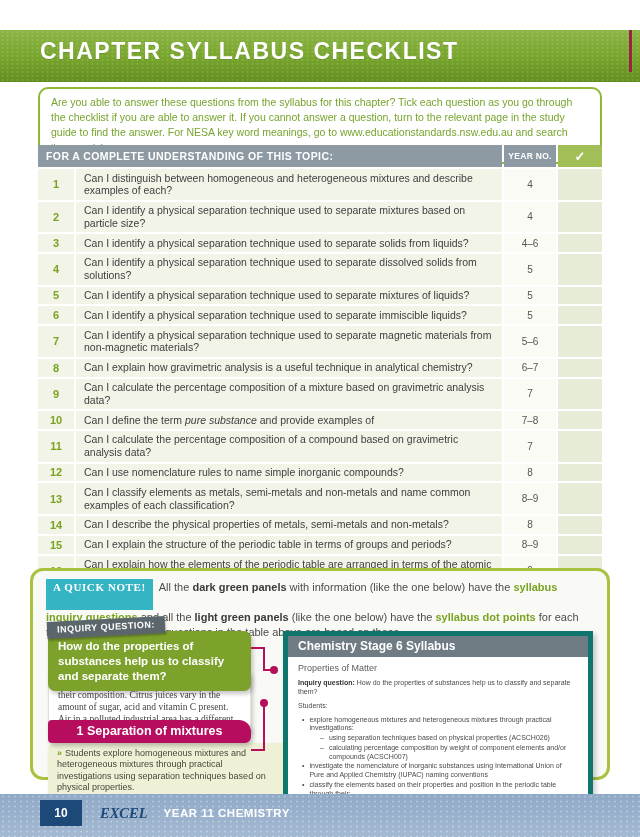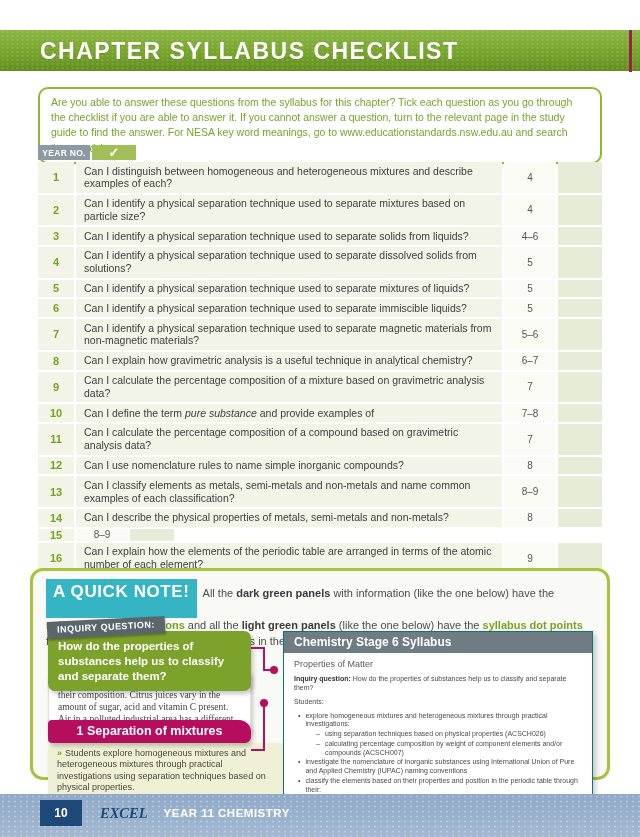--- a/index.html
+++ b/index.html
@@ -1,20 +1,20 @@
 <!DOCTYPE html>
 <html style="--banner-green-light: #8cb545; --banner-green: #76a42b; --banner-green-dark: #628e1f; --page-edge-red: #9b2242; --intro-green: #76a42c; --intro-border: #8fb732; --table-header-gray: #8d9aa4; --check-green: #a2bf57; --row-ivory: #f2f4e8; --row-page-bg: #fafbf4; --row-check-bg: #e7ecd8; --number-green: #7aa222; --text-dark: #3f4040; --note-cyan: #35b5c4; --note-green: #7aa222; --tab-slate: #5b666c; --panel-green: #7da22b; --panel-pink: #b60d5e; --panel-cream: #eff0d6; --syllabus-header-gray: #6f7c84; --crimson: #b5105c; --footer-blue: #8fa9c7; --footer-navy: #1d4978; --quicknote-border: #a8c13e;"><head>
 <meta charset="utf-8">
 <style>
   html,body{margin:0;padding:0;background:#fff;}
   .page{position:relative;width:640px;height:837px;background:#fff;overflow:hidden;
         font-family:"Liberation Sans",sans-serif;}
 
   
-  .banner{position:absolute;left:0;top:30px;width:640px;height:41px;
+  .banner{position:absolute;left:0;top:30px;width:640px;height:52px;
     background:
       radial-gradient(rgba(255,255,255,.13) 1px, transparent 1.3px) 0 0/5px 4px,
       linear-gradient(180deg,var(--banner-green-light),var(--banner-green) 55%,var(--banner-green-dark));}
   .banner-title{position:absolute;left:40px;top:0;line-height:42px;color:#fff;
     font-size:23px;font-weight:bold;letter-spacing:1.5px;
     text-shadow:0 1px 0 rgba(0,0,0,.12);}
   .edge-line{position:absolute;left:629px;top:0;width:3px;height:42px;background:var(--page-edge-red);}
 
   
   .intro-box{position:absolute;left:38px;top:87px;width:564px;box-sizing:border-box;
@@ -39,21 +39,21 @@
     color:var(--text-dark);display:flex;align-items:center;}
   .c-page{width:52px;background:var(--row-page-bg);display:flex;align-items:center;justify-content:center;
     font-size:10px;color:#555;}
   .c-check{width:44px;background:var(--row-check-bg);}
 
   
   .qbox{position:absolute;left:30px;top:568px;width:580px;height:212px;box-sizing:border-box;
     border:3px solid var(--quicknote-border);border-radius:13px;background:#f9faf6;}
   .qnote{margin:0;padding:8px 13px 4px;font-size:11px;line-height:1.42;color:#4c4c4c;}
   .badge{display:inline-block;background:var(--note-cyan);color:#fff;font-weight:bold;
-    font-size:17px;letter-spacing:.6px;padding:1px 7px 14px;margin-right:6px;}
+    font-size:11px;letter-spacing:.6px;padding:1px 7px 14px;margin-right:6px;font-family:Liberation Serif, serif;}
   .seg-b{font-weight:bold;color:#3a3a3a;}
   .seg-g{font-weight:bold;color:var(--note-green);}
 
   .tab{position:absolute;left:14px;top:48px;z-index:3;background:var(--tab-slate);color:#fff;
     font-size:9px;font-weight:bold;letter-spacing:.5px;padding:3px 10px 4px;width:fit-content;
     transform:rotate(-3deg);box-shadow:1px 2px 2px rgba(0,0,0,.25);}
   .gpanel{position:absolute;left:15px;top:60px;width:203px;box-sizing:border-box;z-index:2;
     background:var(--panel-green);border-radius:7px;color:#fff;font-size:11.5px;font-weight:bold;
     line-height:1.3;padding:8px 10px 7px;box-shadow:2px 3px 4px rgba(0,0,0,.22);}
   .sample{position:absolute;left:15px;top:101px;width:203px;box-sizing:border-box;
@@ -62,21 +62,21 @@
     box-shadow:2px 3px 4px rgba(0,0,0,.18);}
   .ppanel{position:absolute;left:15px;top:149px;width:203px;box-sizing:border-box;z-index:2;
     background:var(--panel-pink);border-radius:4px 12px 6px 4px;color:#fff;font-size:12.5px;
     font-weight:bold;padding:4px 11px 5px;box-shadow:2px 3px 4px rgba(0,0,0,.22);text-align:center;}
   .cpanel{position:absolute;left:15px;top:172px;width:239px;box-sizing:border-box;
     background:var(--panel-cream);border-radius:6px;padding:5px 9px;
     font-size:9px;line-height:1.25;color:#48483a;box-shadow:2px 3px 4px rgba(0,0,0,.18);}
   .chev{color:var(--note-green);font-weight:bold;margin-right:3px;}
 
   .spanel{position:absolute;left:250px;top:60px;width:310px;box-sizing:border-box;background:#fff;
-    border:1px solid #0f766e;box-shadow:3px 3px 5px rgba(0,0,0,.2);}
+    border:5px solid #0f766e;box-shadow:3px 3px 5px rgba(0,0,0,.2);}
   .sheader{background:var(--syllabus-header-gray);color:#fff;font-weight:bold;font-size:12px;
     padding:3px 10px 4px;}
   .sbody{padding:6px 10px 7px;font-size:7px;line-height:1.25;color:#4a4a4a;}
   .sprop{font-size:9px;color:#5c5c5c;margin-bottom:5px;}
   .sline{margin-bottom:5px;}
   .sline b{color:#333;}
   .bullet{display:flex;gap:5px;margin:0 0 1px 4px;}
   .sub{display:flex;gap:5px;margin:0 0 1px 22px;}
   .bm{flex:0 0 auto;}
 
@@ -104,20 +104,21 @@
     <div class="banner-title">CHAPTER SYLLABUS CHECKLIST</div>
     <div class="edge-line"></div>
   </div>
 
   <div class="intro-box">
     <p>Are you able to answer these questions from the syllabus for this chapter? Tick each question as you go through the checklist if you are able to answer it. If you cannot answer a question, turn to the relevant page in the study guide to find the answer. For NESA key word meanings, go to www.educationstandards.nsw.edu.au and search ‘key words’.</p>
   </div>
 
   <div class="table">
     <div class="thead">
+      <div class="cell th-title">FOR A COMPLETE UNDERSTANDING OF THIS TOPIC:</div>
       <div class="cell th-page">YEAR NO.</div>
       <div class="cell th-check">✓</div>
     </div>
     <div>
         <div class="trow">
           <div class="cell c-num">1</div>
           <div class="cell c-q">Can I distinguish between homogeneous and heterogeneous mixtures and describe examples of each?</div>
           <div class="cell c-page">4</div>
           <div class="cell c-check"></div>
         </div>
@@ -196,20 +197,21 @@
           <div class="cell c-check"></div>
         </div>
         <div class="trow">
           <div class="cell c-num">14</div>
           <div class="cell c-q">Can I describe the physical properties of metals, semi-metals and non-metals?</div>
           <div class="cell c-page">8</div>
           <div class="cell c-check"></div>
         </div>
         <div class="trow">
           <div class="cell c-num">15</div>
+          <div class="cell c-q">Can I explain the structure of the periodic table in terms of groups and periods?</div>
           <div class="cell c-page">8–9</div>
           <div class="cell c-check"></div>
         </div>
         <div class="trow">
           <div class="cell c-num">16</div>
           <div class="cell c-q">Can I explain how the elements of the periodic table are arranged in terms of the atomic number of each element?</div>
           <div class="cell c-page">9</div>
           <div class="cell c-check"></div>
         </div>
         <div class="trow">

